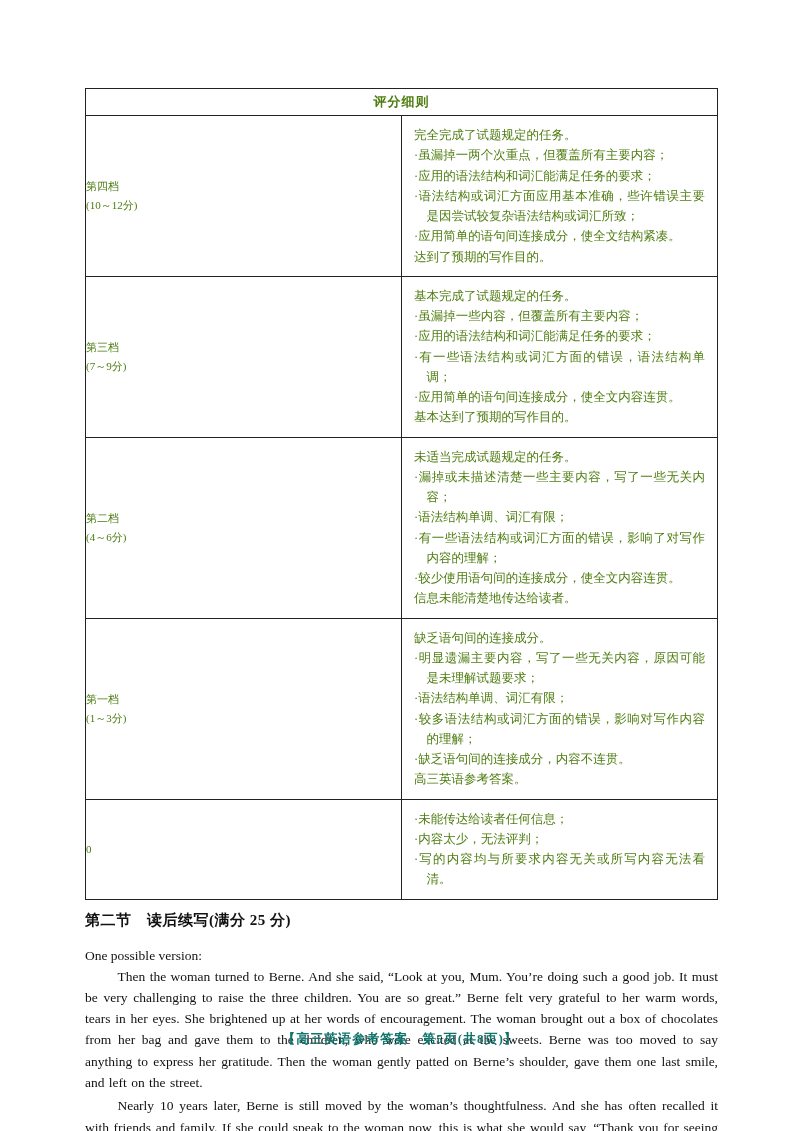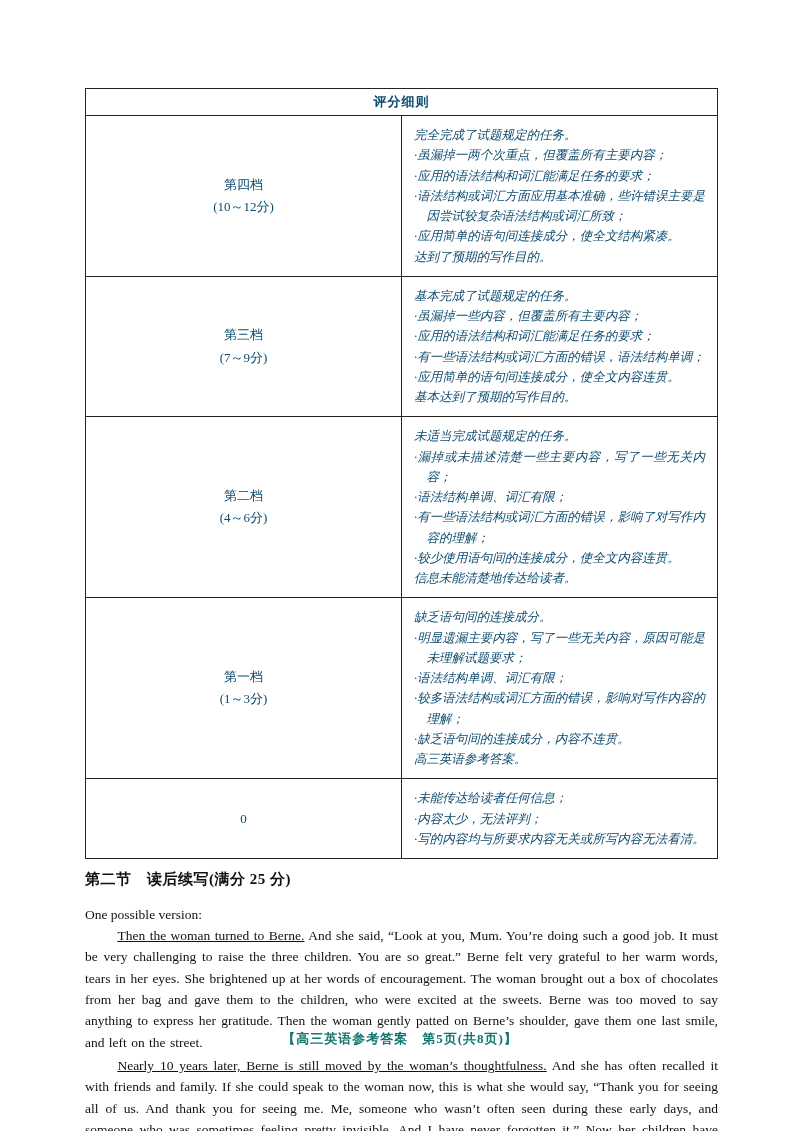--- a/index.html
+++ b/index.html
@@ -17,45 +17,43 @@
     position: absolute;
     left: 85px;
     top: 88px;
     width: 633px;
   }
   table.rubric {
     width: 100%;
     border-collapse: collapse;
     table-layout: fixed;
     font-size: 12.5px;
-    color: #0c4a6e;
+    color: #4d7c0f;
   }
   table.rubric th, table.rubric td {
     border: 1.4px solid #222222;
   }
   th.rubric-title {
     height: 27px;
     font-size: 13px;
     font-weight: bold;
     text-align: center;
     vertical-align: middle;
     letter-spacing: 1px;
   }
   td.grade-cell {
     width: 128px;
-    text-align: center;
     vertical-align: middle;
-    font-size: 13px;
+    font-size: 11px;
     line-height: 1.7;
   }
   td.criteria-cell {
     padding: 9px 12px 9px 12px;
     vertical-align: middle;
     line-height: 1.62;
-    font-style: italic;
   }
   .criteria-line {
     padding-left: 1em;
     text-indent: -1em;
     text-align: justify;
   }
   .section {
     margin-top: 11px;
     color: #111111;
   }
@@ -69,21 +67,21 @@
     margin-top: 18px;
   }
   .body-para {
     font-size: 13.5px;
     line-height: 1.58;
     text-align: justify;
     text-indent: 2.4em;
     margin-top: 2px;
     word-spacing: 1px;
   }
-  .underlined { text-decoration: underline; }
+  .underlined { }
   .footer {
     position: absolute;
     left: 0;
     width: 100%;
     top: 1030px;
     text-align: center;
     font-weight: bold;
     font-size: 13px;
     color: #0f766e;
     letter-spacing: 1px;

